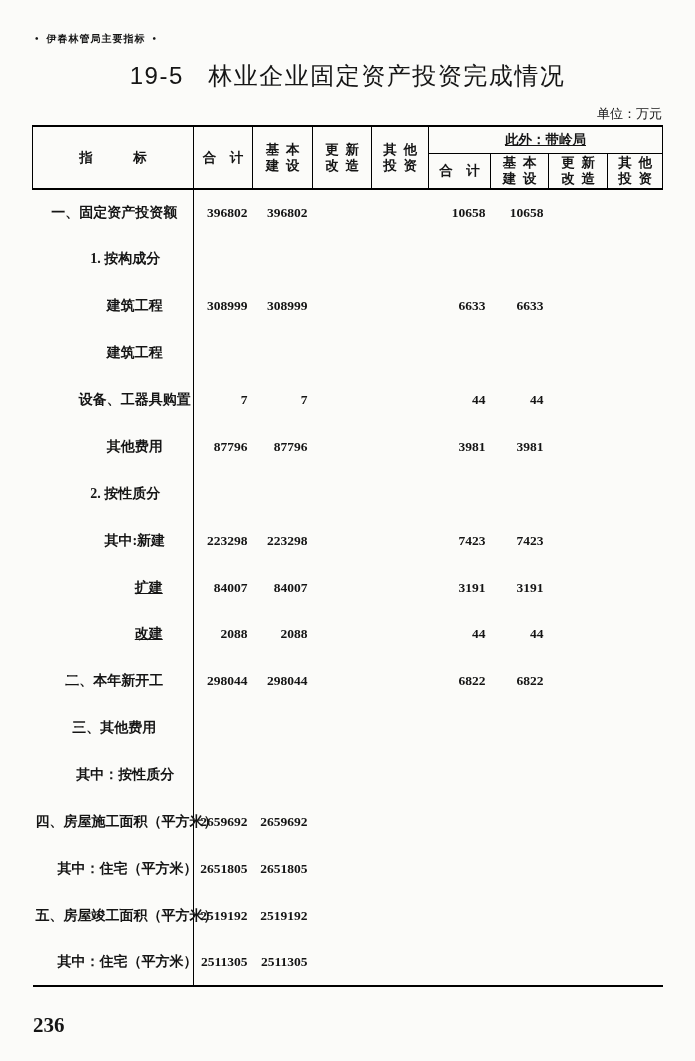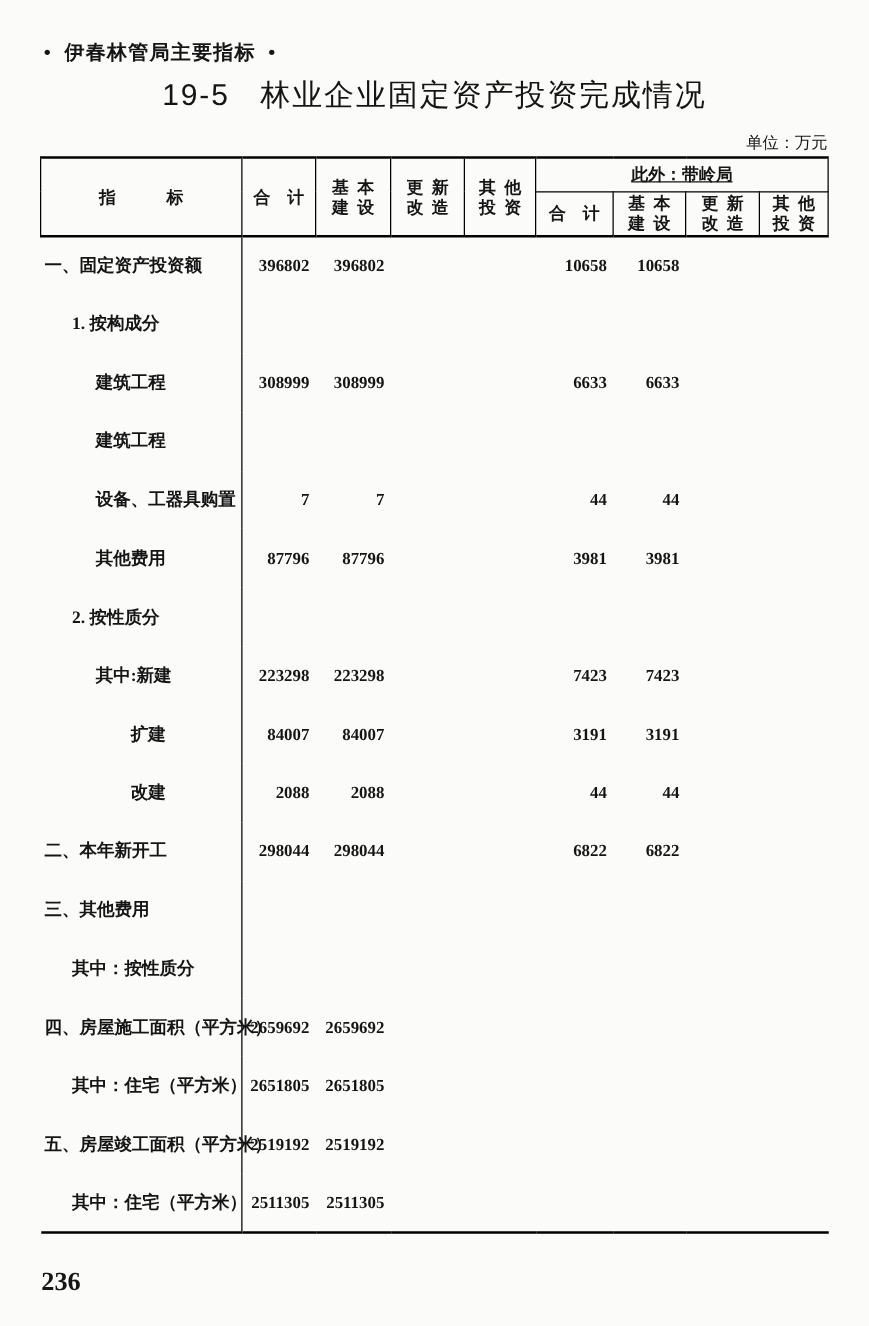--- a/index.html
+++ b/index.html
@@ -6,21 +6,21 @@
   html,body { width:695px; height:1061px; }
   body {
     background:#fbfbf9;
     font-family:"Liberation Serif", serif;
     color:#151515;
   }
   .page { position:relative; width:695px; height:1061px; overflow:hidden; }
 
   .meta {
     position:absolute; left:35px; top:32px;
-    font-size:16px; font-weight:600; white-space:pre; letter-spacing:1px;
+    font-size:10px; font-weight:600; white-space:pre; letter-spacing:1px;
   }
   .title {
     position:absolute; left:0; top:60px; width:100%;
     text-align:center; white-space:pre;
     font-family:"Liberation Sans", sans-serif;
     font-weight:400; font-size:24px; letter-spacing:1.5px;
   }
   .unit {
     position:absolute; right:33px; top:105px;
     font-size:13px; font-weight:400;
@@ -39,29 +39,29 @@
   th.group { height:27px;text-decoration:underline; }
   thead tr.h2 th { height:36px; border-bottom:2.5px solid #000; }
   th.spanhead { border-bottom:2.5px solid #000; }
 
   tbody td {
     border:none; height:46.9px; vertical-align:middle;
     font-size:13.5px; font-weight:600; padding:0;
   }
   tbody td.label {
     border-right:1.5px solid #000;
-    font-size:14px; text-align:left; white-space:pre;
+    font-size:14px; text-align:center; white-space:pre;
   }
   tbody td.val { text-align:right; padding-right:5px; }
   tbody tr:last-child td { border-bottom:2.5px solid #000; }
 
   td.ind0 { padding-left:3px; }
   td.ind1 { padding-left:25px; }
   td.ind2 { padding-left:44px; }
-  td.ind3 { padding-left:72px; }
+  td.ind3 { padding-left:72px;text-decoration:underline; }
 
   .pagenum {
     position:absolute; left:33px; top:1013px;
     font-size:21px; font-weight:600;
   }
 </style>
 </head>
 <body>
 
 <div class="page">

